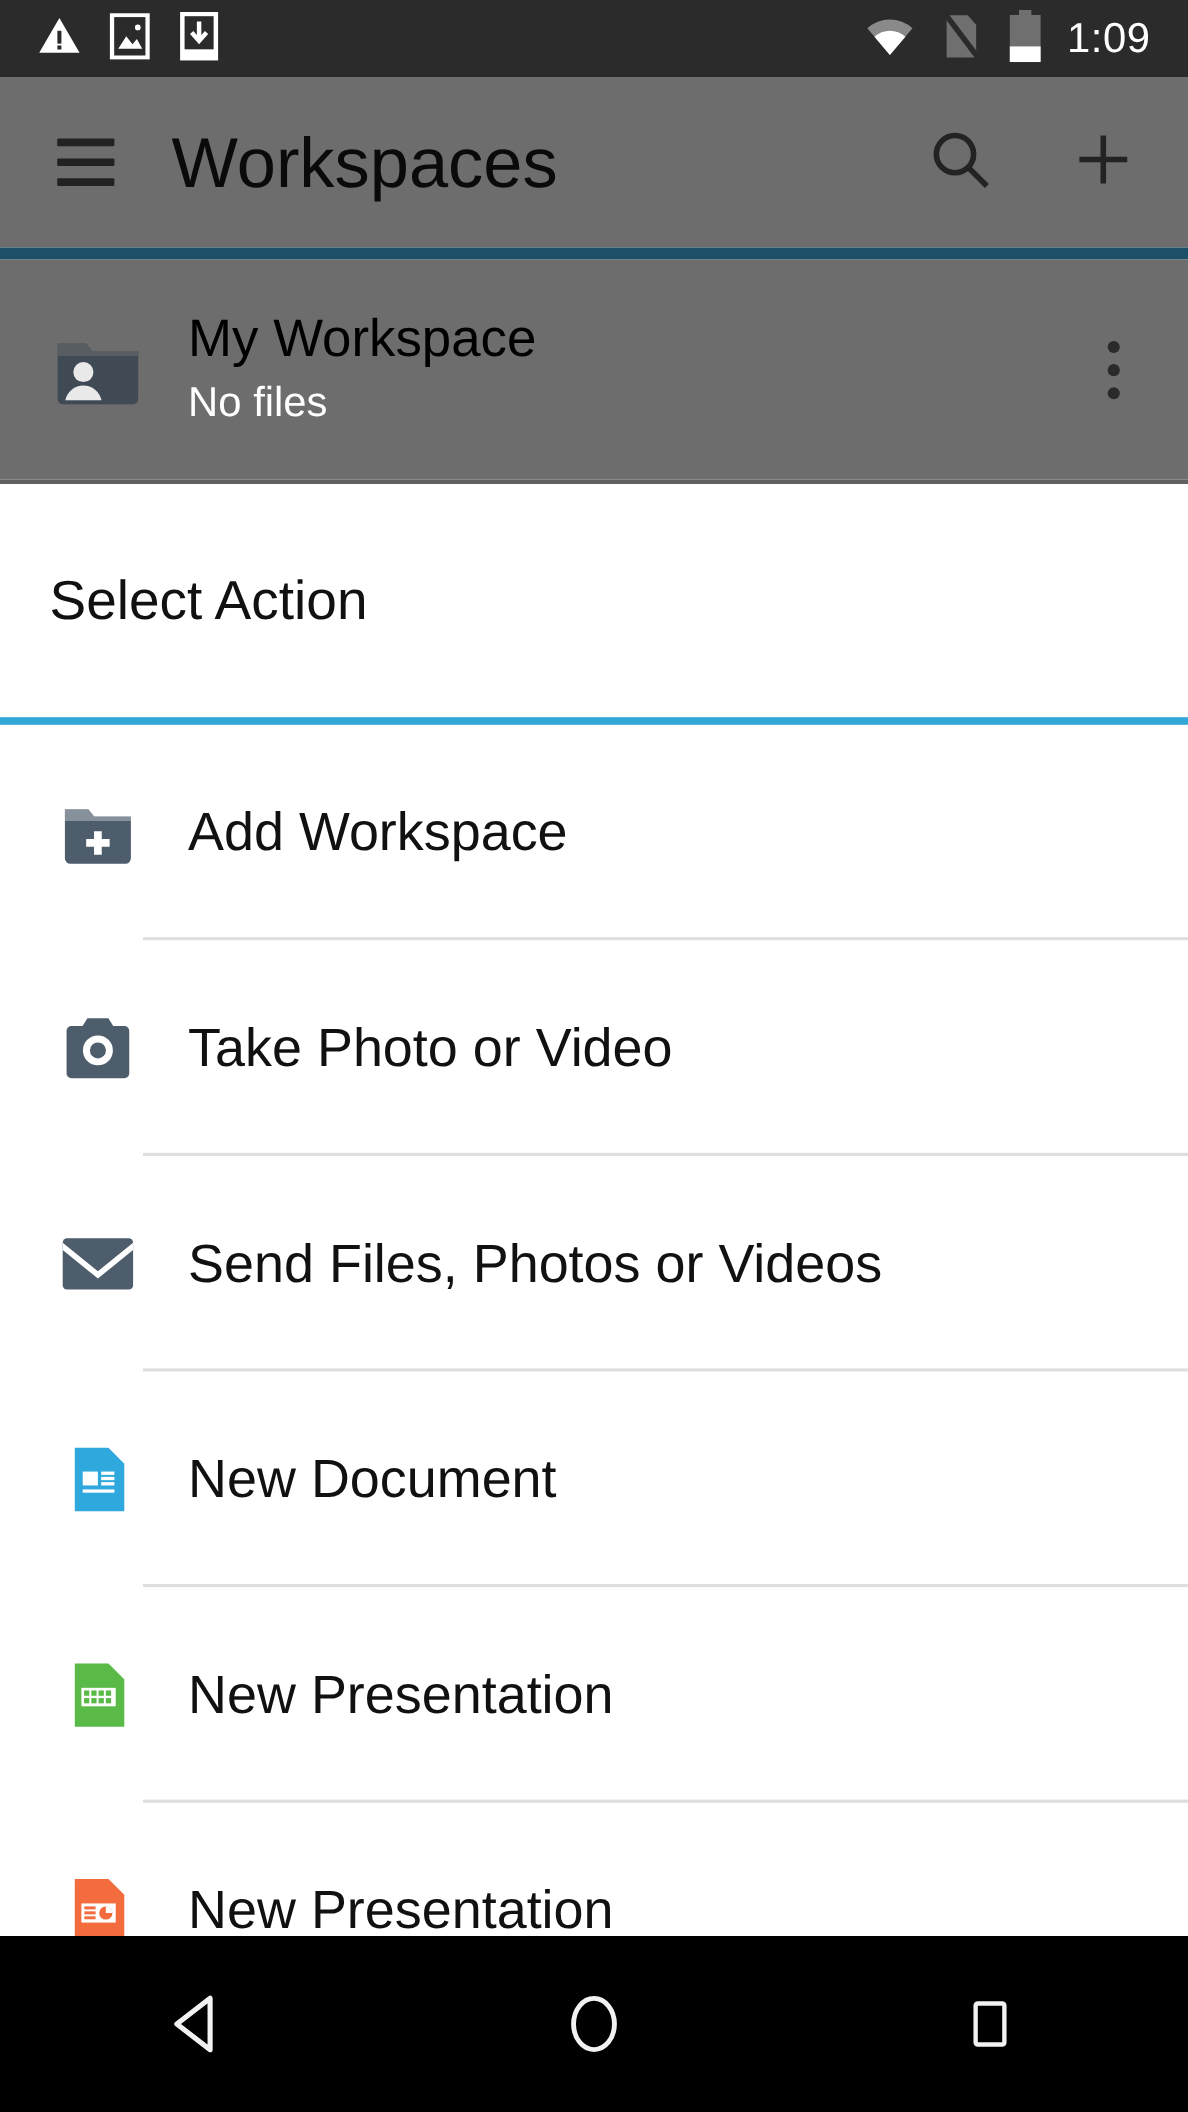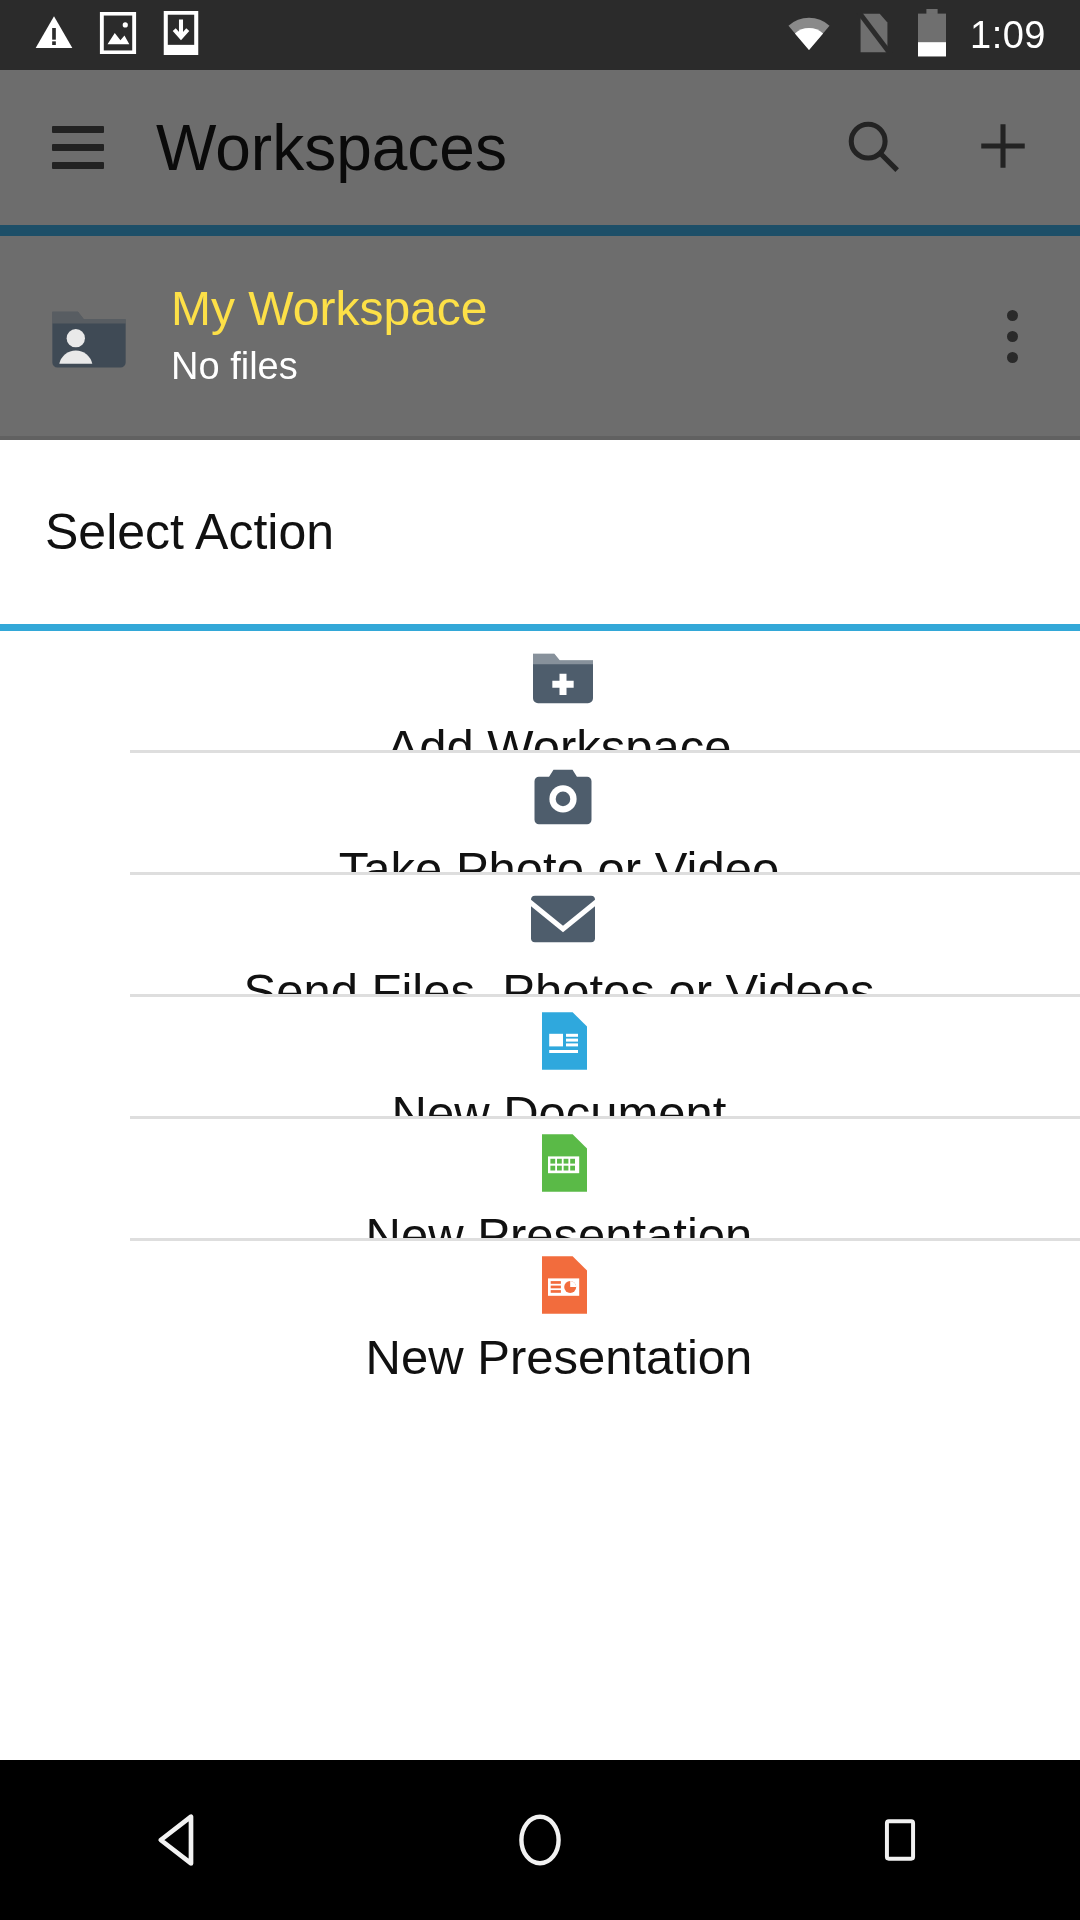--- a/index.html
+++ b/index.html
@@ -35,41 +35,40 @@
   #app-bar-accent {
     position:absolute; top:155px; left:0; width:1080px; height:11px; background:#1d4f68;
   }
 
   #workspace-row {
     position:absolute; top:166px; left:0; width:1080px; height:200px;
     background:#6d6d6d; display:flex; align-items:center;
   }
   #workspace-row .ws-icon { margin-left:45px; width:88px; height:88px; }
   .ws-text { margin-left:38px; }
-  .ws-title { font-size:48px; color:#fde047; line-height:1.05;text-align:right; }
+  .ws-title { font-size:48px; color:#000000; line-height:1.05;text-align:right; }
   .ws-sub { font-size:38px; color:#ffffff; margin-top:10px; }
   #workspace-overflow { margin-left:auto; margin-right:62px; display:flex; flex-direction:column; gap:10px; }
   #workspace-overflow i { display:block; width:11px; height:11px; border-radius:50%; background:#2a2a2a; }
   #scrim-bottom-edge { position:absolute; top:366px; left:0; width:1080px; height:74px; background:#616161; }
 
   
   #dialog {
     position:absolute; top:440px; left:0; width:1080px; height:1320px;
     background:#ffffff; overflow:hidden;
   }
   #dialog-title {
-    height:184px; display:flex; align-items:center;
+    height:212px; display:flex; align-items:center;
     padding-left:45px; font-size:50px; color:#111111;
   }
   #dialog-accent { height:7px; background:#33a8d8; width:1080px; }
 
   .action-row {
-    position:relative; height:122px; display:flex; align-items:center;
+    position:relative; height:196px; display:flex; align-items:center;
     background:#ffffff;
-    flex-direction:column;
   }
   .action-row .row-icon {
     width:88px; height:88px; margin-left:45px;
     display:flex; align-items:center; justify-content:center; flex:none;
   }
   .action-row .row-label {
     margin-left:38px; font-size:49px; color:#111111; white-space:nowrap;
   }
   .action-row .row-divider {
     position:absolute; bottom:0; left:130px; right:0; height:3px; background:#dedede;

